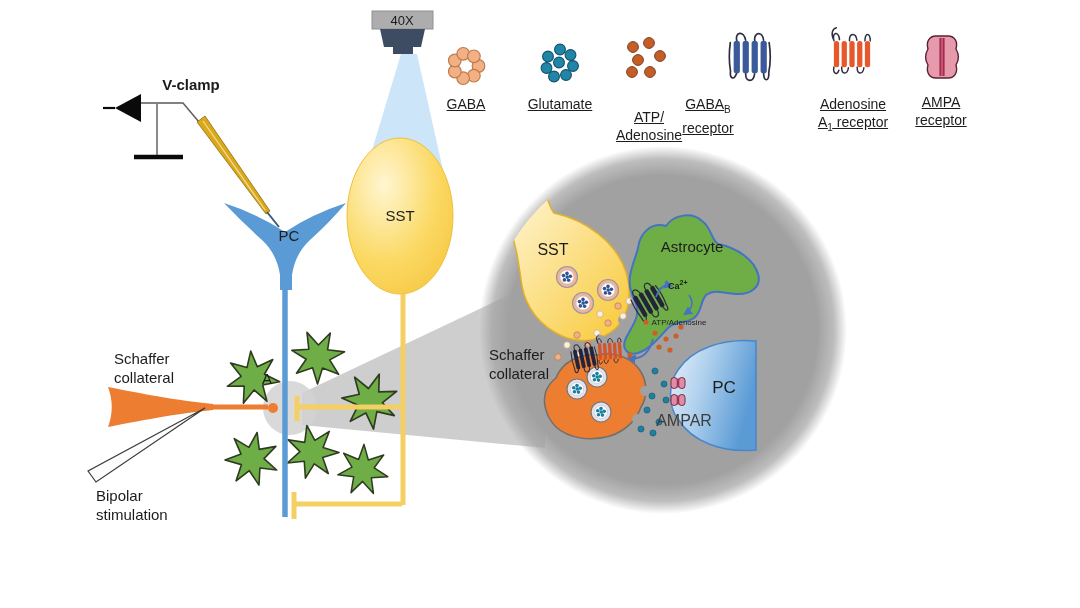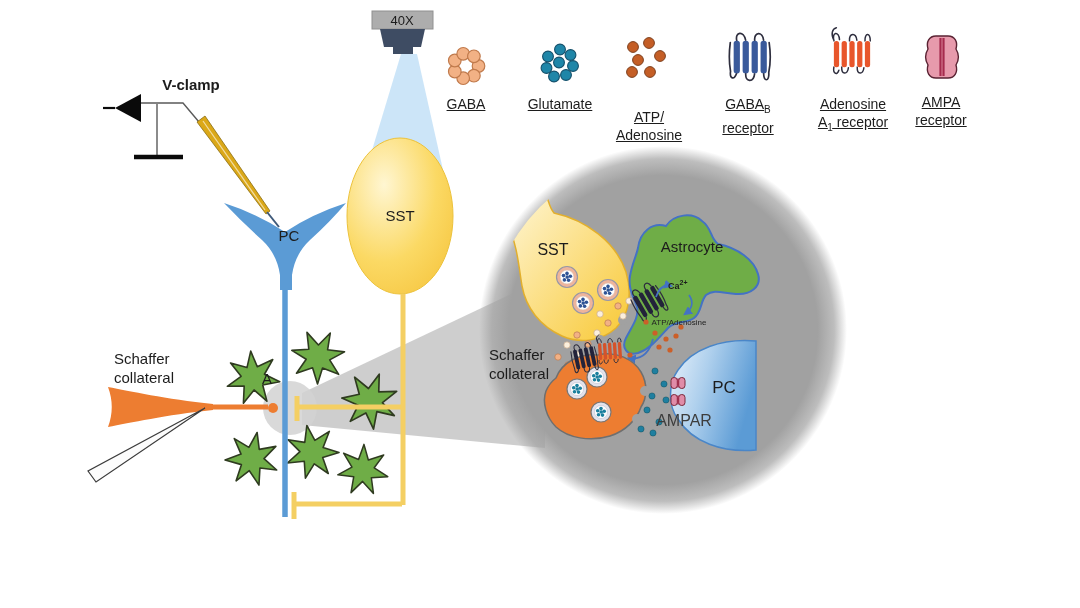--- a/index.html
+++ b/index.html
@@ -271,29 +271,30 @@
     </g>
   </g>
 </svg>
 
 <div class="lbl ctr" style="left:402px;top:13px;font-size:13px;">40X</div>
 <div class="lbl ctr big" style="left:191px;top:76px;font-weight:bold;">V-clamp</div>
 <div class="lbl ctr big" style="left:289px;top:227px;">PC</div>
 <div class="lbl ctr big" style="left:400px;top:207px;">SST</div>
 <div class="lbl big" style="left:114px;top:349px;line-height:19px;"><span>Schaffer</span><br><span>collateral</span></div>
 <div class="lbl ctr big" style="left:267px;top:370px;">A</div>
+<div class="lbl big" style="left:96px;top:486px;line-height:19px;"><span>Bipolar</span><br><span>stimulation</span></div>
 
 <div class="lbl ctr" style="left:553px;top:240px;font-size:16px;">SST</div>
 <div class="lbl ctr big" style="left:692px;top:238px;text-align:right;">Astrocyte</div>
 <div class="lbl big" style="left:489px;top:345px;line-height:19px;"><span>Schaffer</span><br><span>collateral</span></div>
 <div class="lbl ctr" style="left:724px;top:378px;font-size:17px;">PC</div>
 <div class="lbl" style="left:668px;top:279px;font-size:9px;font-weight:bold;"><span>Ca</span><sup>2+</sup></div>
 <div class="lbl ctr" style="left:679px;top:318px;font-size:8px;color:#222;">ATP/Adenosine</div>
 <div class="lbl ctr" style="left:684px;top:411px;font-size:16px;color:#3d3d3d;">AMPAR</div>
 
 <div class="lbl ctr leg" style="left:466px;top:95px;">GABA</div>
 <div class="lbl ctr leg" style="left:560px;top:95px;">Glutamate</div>
 <div class="lbl ctr leg" style="left:649px;top:108px;"><span>ATP/</span><br><span>Adenosine</span></div>
-<div class="lbl ctr leg" style="left:748px;top:95px;"><span>GABA</span><sub>B</sub><br><span>receptor</span></div>
+<div class="lbl ctr leg" style="left:708px;top:95px;"><span>GABA</span><sub>B</sub><br><span>receptor</span></div>
 <div class="lbl ctr leg" style="left:853px;top:95px;"><span>Adenosine</span><br><span>A</span><sub>1</sub><span> receptor</span></div>
 <div class="lbl ctr leg" style="left:941px;top:93px;"><span>AMPA</span><br><span>receptor</span></div>
 
 </div>
 
 </body></html>

